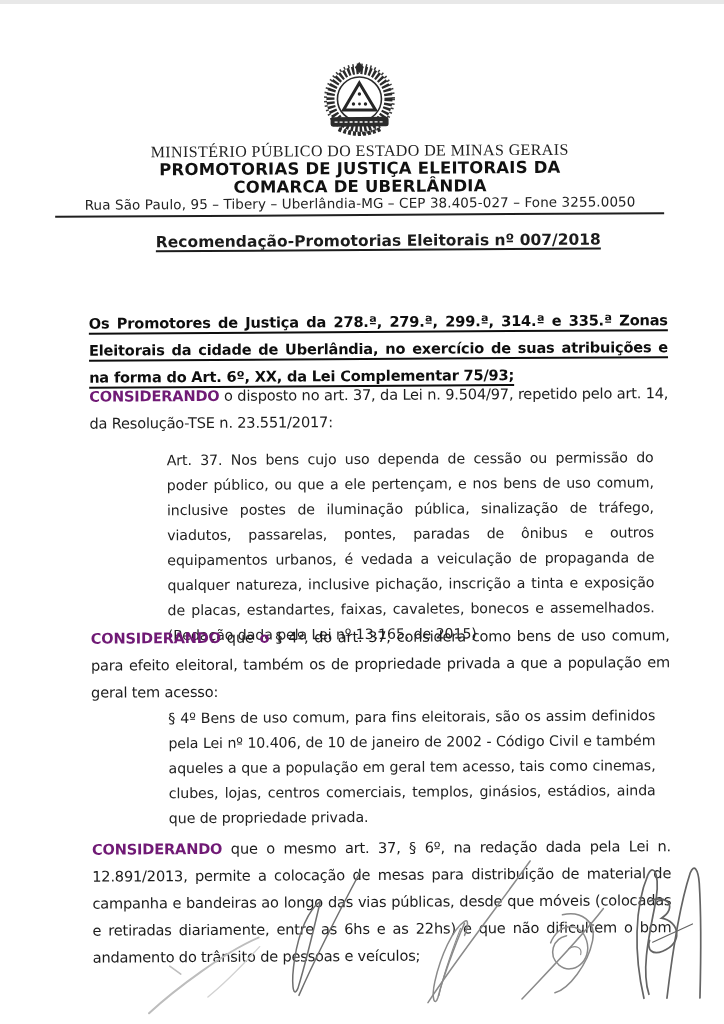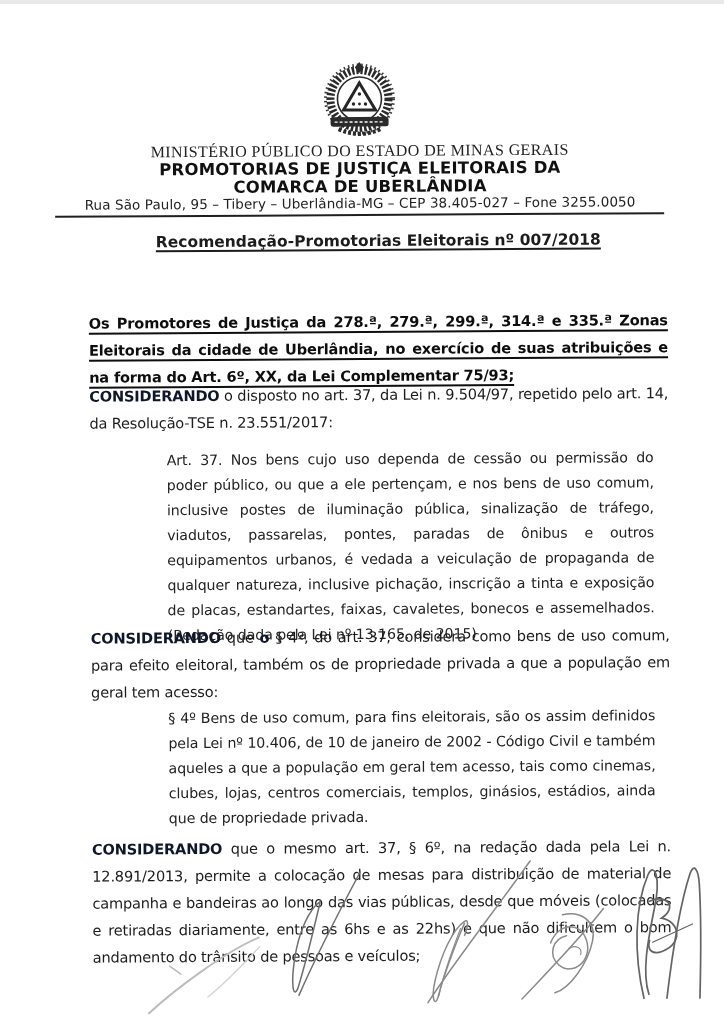--- a/index.html
+++ b/index.html
@@ -38,21 +38,21 @@
     font-weight:bold;font-size:15.5px;
     text-decoration:underline;text-underline-offset:3px;text-decoration-thickness:1.5px;
   }
 
   
   .para{
     left:90px;width:579px;
     font-size:14.6px;line-height:27px;letter-spacing:-0.2px;
     text-align:justify;color:#1c1c1c;
   }
-  .para b{font-weight:bold;color:#0f172a;}
+  .para b{font-weight:bold;color:#701a75;}
   .preamble{
     top:289px;font-weight:bold;
     text-decoration:underline;text-underline-offset:3.5px;text-decoration-thickness:1.6px;
     color:#0e0e0e;
   }
   .p-c1{top:362px;}
   .p-c2{top:604px;}
   .p-c3{top:815px;}
 
   .quote{

